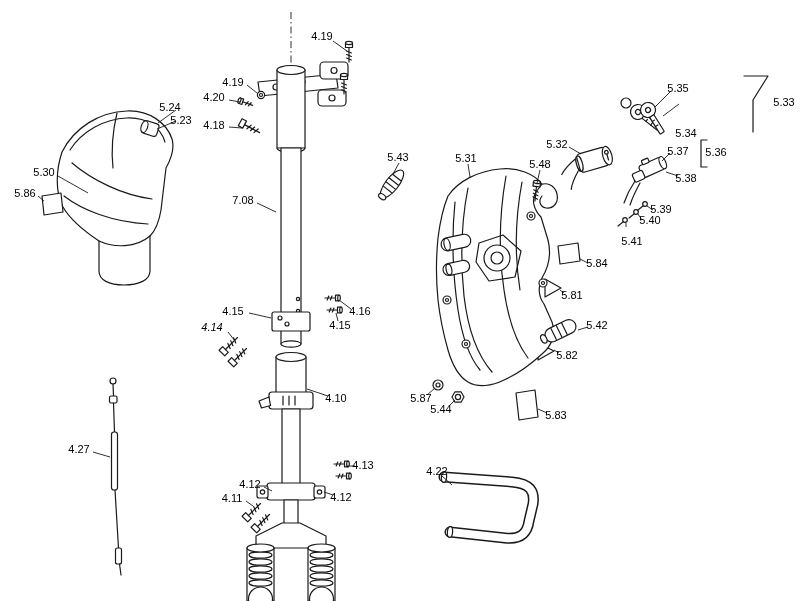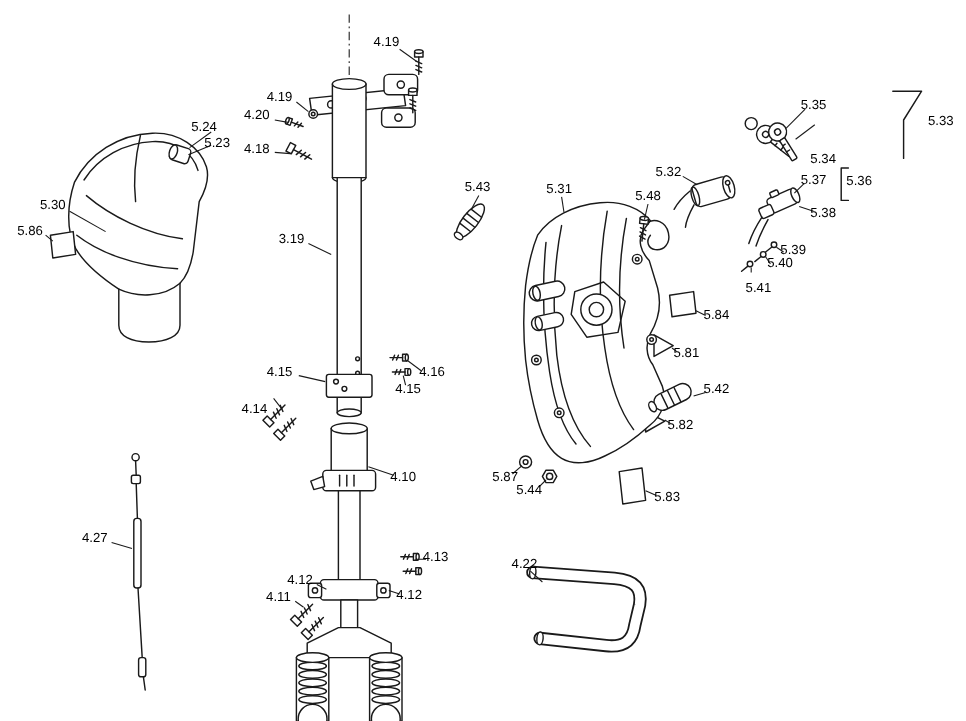--- a/index.html
+++ b/index.html
@@ -326,38 +326,38 @@
 
   <div class="label-layer">
       <span class="part-label" style="left: 322px; top: 36px;">4.19</span>
       <span class="part-label" style="left: 233px; top: 82px;">4.19</span>
       <span class="part-label" style="left: 214px; top: 97px;">4.20</span>
       <span class="part-label" style="left: 170px; top: 107px;">5.24</span>
       <span class="part-label" style="left: 181px; top: 120px;">5.23</span>
       <span class="part-label" style="left: 214px; top: 125px;">4.18</span>
       <span class="part-label" style="left: 44px; top: 172px;">5.30</span>
       <span class="part-label" style="left: 25px; top: 193px;">5.86</span>
-      <span class="part-label" style="left: 243px; top: 200px;">3.19</span>
+      <span class="part-label" style="left: 243px; top: 200px;">7.08</span>
       <span class="part-label" style="left: 398px; top: 157px;">5.43</span>
       <span class="part-label" style="left: 466px; top: 158px;">5.31</span>
       <span class="part-label" style="left: 540px; top: 164px; text-align: right;">5.48</span>
       <span class="part-label" style="left: 557px; top: 144px; text-align: center;">5.32</span>
       <span class="part-label" style="left: 678px; top: 88px;">5.35</span>
       <span class="part-label" style="left: 686px; top: 101px; margin-top: 32px;">5.34</span>
       <span class="part-label" style="left: 784px; top: 102px;">5.33</span>
       <span class="part-label" style="left: 716px; top: 152px;">5.36</span>
       <span class="part-label" style="left: 678px; top: 151px;">5.37</span>
       <span class="part-label" style="left: 686px; top: 178px;">5.38</span>
       <span class="part-label" style="left: 661px; top: 209px;">5.39</span>
       <span class="part-label" style="left: 650px; top: 220px;">5.40</span>
       <span class="part-label" style="left: 632px; top: 229px; margin-top: 12px;">5.41</span>
       <span class="part-label" style="left: 597px; top: 263px;">5.84</span>
       <span class="part-label" style="left: 572px; top: 295px;">5.81</span>
       <span class="part-label" style="left: 233px; top: 311px;">4.15</span>
-      <span class="part-label" style="left: 212px; top: 342px;">4.14</span>
+      <span class="part-label" style="left: 212px; top: 327px; font-style: italic;">4.14</span>
       <span class="part-label" style="left: 360px; top: 311px;">4.16</span>
       <span class="part-label" style="left: 340px; top: 325px;">4.15</span>
       <span class="part-label" style="left: 597px; top: 325px;">5.42</span>
       <span class="part-label" style="left: 567px; top: 355px;">5.82</span>
       <span class="part-label" style="left: 336px; top: 398px;">4.10</span>
       <span class="part-label" style="left: 421px; top: 398px;">5.87</span>
       <span class="part-label" style="left: 441px; top: 409px;">5.44</span>
       <span class="part-label" style="left: 556px; top: 415px;">5.83</span>
       <span class="part-label" style="left: 79px; top: 449px;">4.27</span>
       <span class="part-label" style="left: 363px; top: 465px;">4.13</span>

